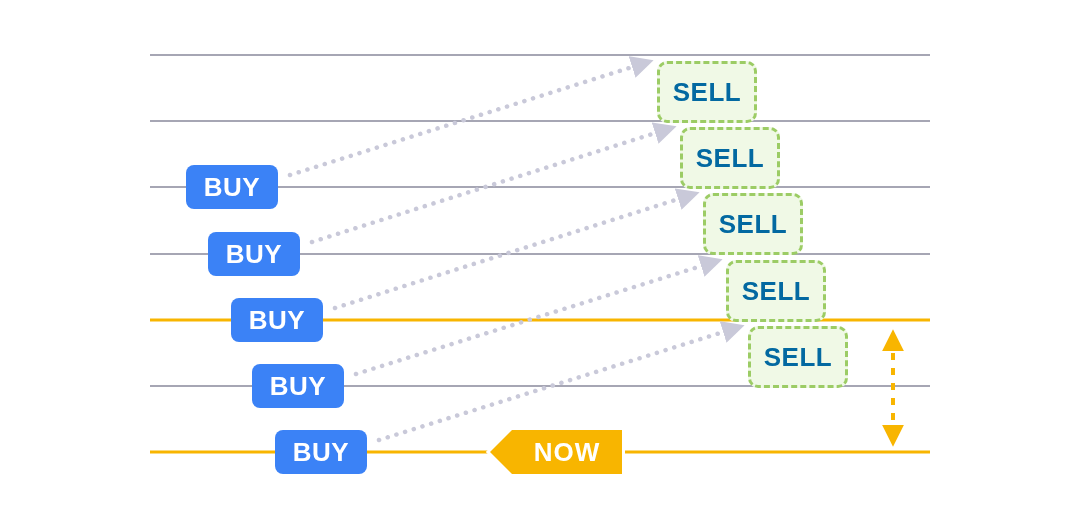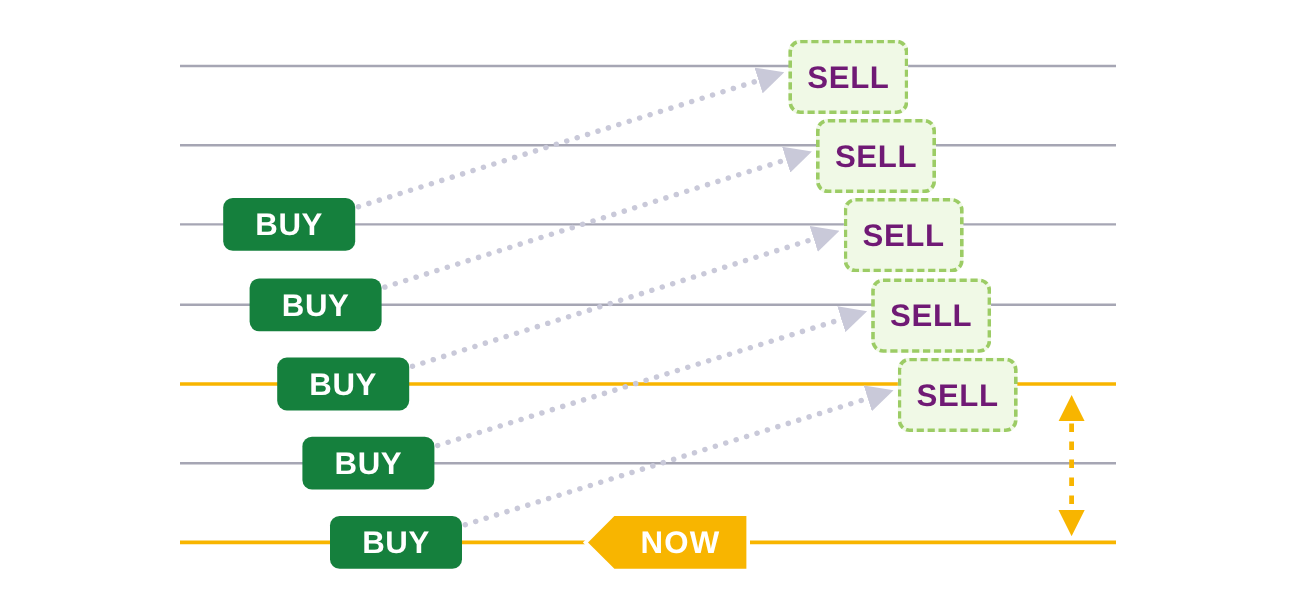--- a/index.html
+++ b/index.html
@@ -26,33 +26,34 @@
     position: absolute;
     display: flex;
     align-items: center;
     justify-content: center;
     font-weight: bold;
     font-size: 26px;
     letter-spacing: 0.5px;
     box-sizing: border-box;
   }
   .buy {
-    width: 110px;
+    width: 92px;
     height: 44px;
-    background: #15803d;
+    background: #3b82f6;
     color: #ffffff;
     border-radius: 8px;
   }
   .sell {
     width: 100px;
     height: 62px;
     background: #F0F9E6;
-    color: #701a75;
+    color: #0369a1;
     border: 3px dashed #9CCC65;
     border-radius: 10px;
+    margin-top: 28px;
   }
   
   .b1 { left: 186px; top: 165px; }
   .b2 { left: 208px; top: 232px; }
   .b3 { left: 231px; top: 298px; }
   .b4 { left: 252px; top: 364px; }
   .b5 { left: 275px; top: 430px; }
   
   .s1 { left: 657px; top: 33px;  }
   .s2 { left: 680px; top: 99px;  }

